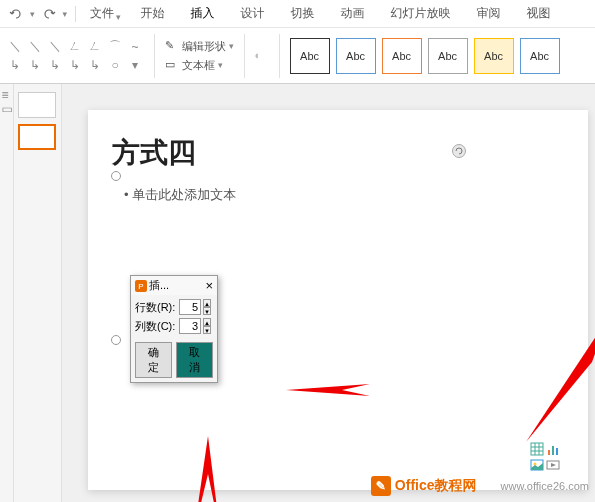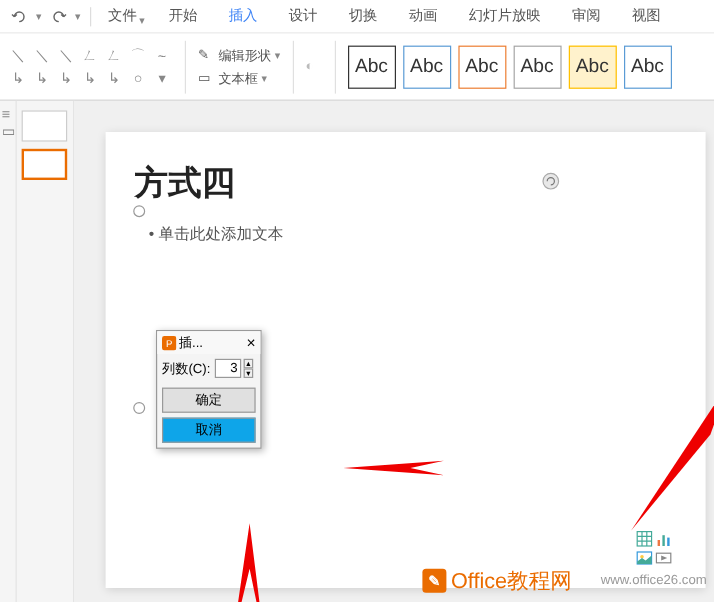--- a/index.html
+++ b/index.html
@@ -5,32 +5,32 @@
     * { margin: 0; padding: 0; box-sizing: border-box; }
     body { width: 595px; height: 502px; font-family: "Microsoft YaHei", sans-serif; font-size: 12px; background: #fff; overflow: hidden; position: relative; }
     
     .top-toolbar { height: 28px; background: #fff; border-bottom: 1px solid #e5e5e5; display: flex; align-items: center; padding: 0 8px; gap: 6px; }
     .qat-icon { width: 16px; height: 16px; color: #666; display: inline-flex; align-items: center; justify-content: center; }
     .qat-sep { width: 1px; height: 16px; background: #ddd; margin: 0 2px; }
     .file-btn { color: #555; padding: 2px 6px; display: inline-flex; align-items: flex-end; gap: 2px; }
     .chev { font-size: 9px; color: #888; }
     .tabs { display: flex; gap: 26px; margin-left: 8px; }
     .tab { color: #555; padding: 2px 0; }
-    .tab.active { color: #3b82f6; }
+    .tab.active { color: #000000; }
     
     .ribbon { height: 56px; background: #fff; border-bottom: 1px solid #d0d0d0; display: flex; align-items: center; padding: 0 6px; gap: 10px; }
     .lines-grid { display: grid; grid-template-columns: repeat(7, 18px); grid-template-rows: repeat(2, 16px); gap: 2px; }
     .line-ico { width: 18px; height: 16px; display: flex; align-items: center; justify-content: center; color: #888; }
     .ribbon-sep { width: 1px; height: 44px; background: #e0e0e0; }
     .rib-col { display: flex; flex-direction: column; gap: 4px; align-items: flex-start; }
     .rib-item { display: flex; align-items: center; gap: 3px; color: #555; font-size: 11px; }
     .small-ico { width: 14px; height: 14px; }
     .merge-btn { display: flex; flex-direction: column; align-items: center; gap: 2px; color: #bbb; font-size: 11px; }
     .abc-group { display: flex; gap: 6px; }
-    .abc-box { width: 40px; height: 36px; border: 1px solid #333; display: flex; align-items: center; justify-content: center; font-size: 16px; color: #333; }
+    .abc-box { width: 40px; height: 36px; border: 1px solid #333; display: flex; align-items: center; justify-content: center; font-size: 11px; color: #333; }
     .abc-box.b1 { border-color: #333; }
     .abc-box.b2 { border-color: #5a9bd5; }
     .abc-box.b3 { border-color: #ed7d31; }
     .abc-box.b4 { border-color: #a5a5a5; }
     .abc-box.b5 { border-color: #ffc000; background: #fff2cc; }
     .abc-box.b6 { border-color: #5a9bd5; }
     
     .workspace { display: flex; height: 418px; }
     .outline-bar { width: 14px; background: #f5f5f5; border-right: 1px solid #e0e0e0; display: flex; flex-direction: column; align-items: center; padding-top: 4px; gap: 4px; }
     .outline-ico { width: 10px; height: 10px; color: #888; }
@@ -49,32 +49,32 @@
     .dialog { position: absolute; left: 130px; top: 275px; width: 88px; background: #f4f4f4; border: 1px solid #999; box-shadow: 2px 2px 6px rgba(0,0,0,0.3); z-index: 10; }
     .dlg-title { display: flex; align-items: center; justify-content: space-between; padding: 2px 4px; font-size: 11px; background: #f8f8f8; }
     .dlg-title-left { display: flex; align-items: center; gap: 2px; }
     .dlg-close { cursor: pointer; font-size: 13px; }
     .dlg-body { padding: 4px; display: flex; flex-direction: column; gap: 3px; }
     .dlg-row { display: flex; align-items: center; gap: 2px; font-size: 11px; }
     .dlg-label { width: 42px; }
     .spin { width: 22px; height: 16px; border: 1px solid #999; background: #fff; font-size: 11px; text-align: right; padding-right: 2px; }
     .spin-btns { display: flex; flex-direction: column; width: 8px; }
     .spin-btns span { height: 8px; font-size: 7px; line-height: 7px; text-align: center; border: 1px solid #999; background: #f0f0f0; }
-    .dlg-btns { display: flex; gap: 4px; padding: 4px; justify-content: flex-start; flex-direction: column; }
-    .dlg-btn { padding: 2px 8px; font-size: 11px; border: 1px solid #999; background: #0ea5e9; }
+    .dlg-btns { display: flex; gap: 4px; padding: 4px; justify-content: flex-start; }
+    .dlg-btn { padding: 2px 8px; font-size: 11px; border: 1px solid #999; background: #0f766e; }
     .dlg-btn.primary { background: #e0e0e0; }
     
     .arrow { position: absolute; z-index: 5; }
     
     .content-icons { position: absolute; left: 468px; top: 358px; display: grid; grid-template-columns: repeat(2, 14px); gap: 2px; }
     .ci { width: 14px; height: 14px; }
     
     .watermark { position: absolute; right: 6px; bottom: 6px; display: flex; align-items: center; gap: 4px; font-size: 12px; z-index: 20; }
     .wm-ico { width: 20px; height: 20px; background: #ea6c00; color: #fff; display: flex; align-items: center; justify-content: center; font-weight: bold; border-radius: 3px; }
-    .wm-text1 { color: #ea6c00; font-weight: normal; font-size: 18px; }
+    .wm-text1 { color: #ea6c00; font-weight: bold; font-size: 14px; }
     .wm-text2 { color: #999; font-size: 11px; margin-left: 20px; }
   </style>
 </head>
 <body>
 
 <div class="top-toolbar">
   <span class="qat-icon">
       <svg width="14" height="14" viewBox="0 0 14 14">
         <path d="M3 7 A4 4 0 1 1 7 11" fill="none" stroke="#666" stroke-width="1.2"></path>
         <path d="M3 7 L1 5 M3 7 L5 5" stroke="#666" stroke-width="1.2"></path>
@@ -215,20 +215,28 @@
       <svg width="12" height="12">
           <rect width="12" height="12" fill="#ea6c00" rx="2"></rect>
           <text x="6" y="9" text-anchor="middle" fill="#fff" font-size="8">P</text>
         </svg>
       <span>插...</span>
     </span>
     <span class="dlg-close">×</span>
   </div>
   <div class="dlg-body">
     <div class="dlg-row">
+      <span class="dlg-label">行数(R):</span>
+      <input class="spin" value="5" style="">
+      <div class="spin-btns">
+          <span>▴</span>
+          <span>▾</span>
+        </div>
+    </div>
+    <div class="dlg-row">
       <span class="dlg-label">列数(C):</span>
       <input class="spin" value="3" style="">
       <div class="spin-btns">
           <span>▴</span>
           <span>▾</span>
         </div>
     </div>
   </div>
   <div class="dlg-btns">
     <button class="dlg-btn primary">确定</button>

